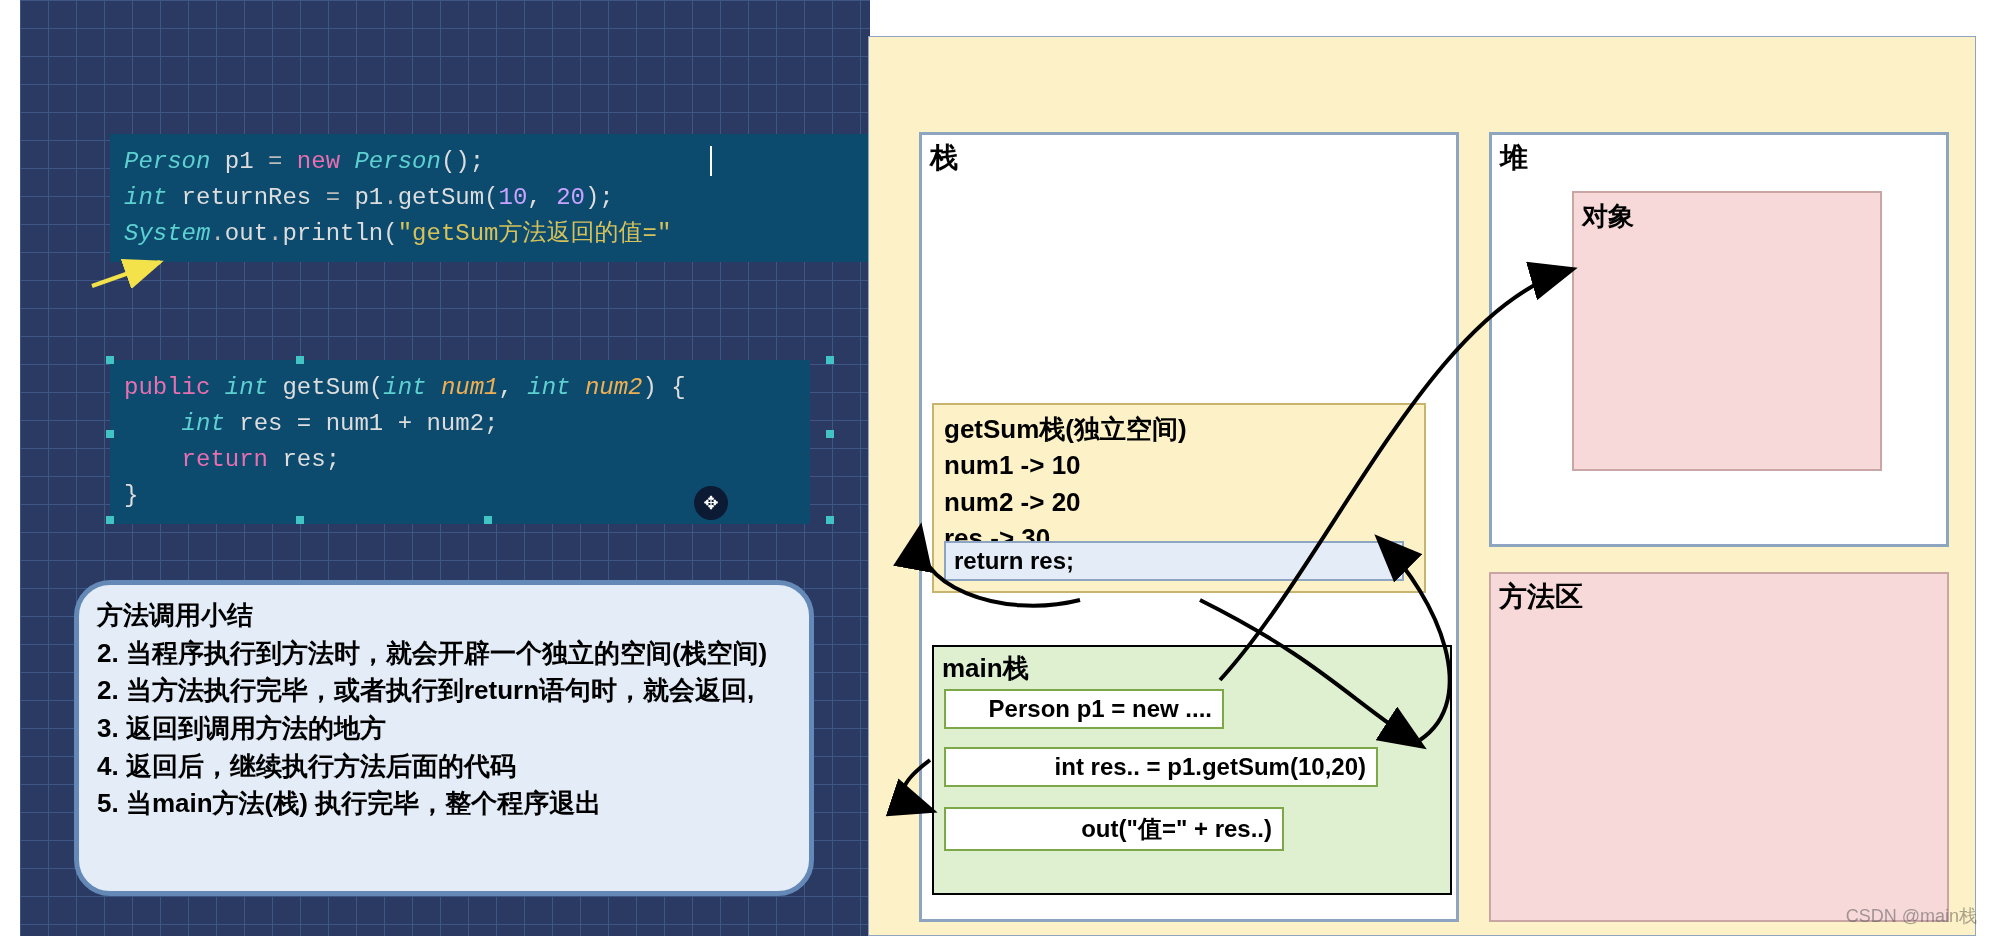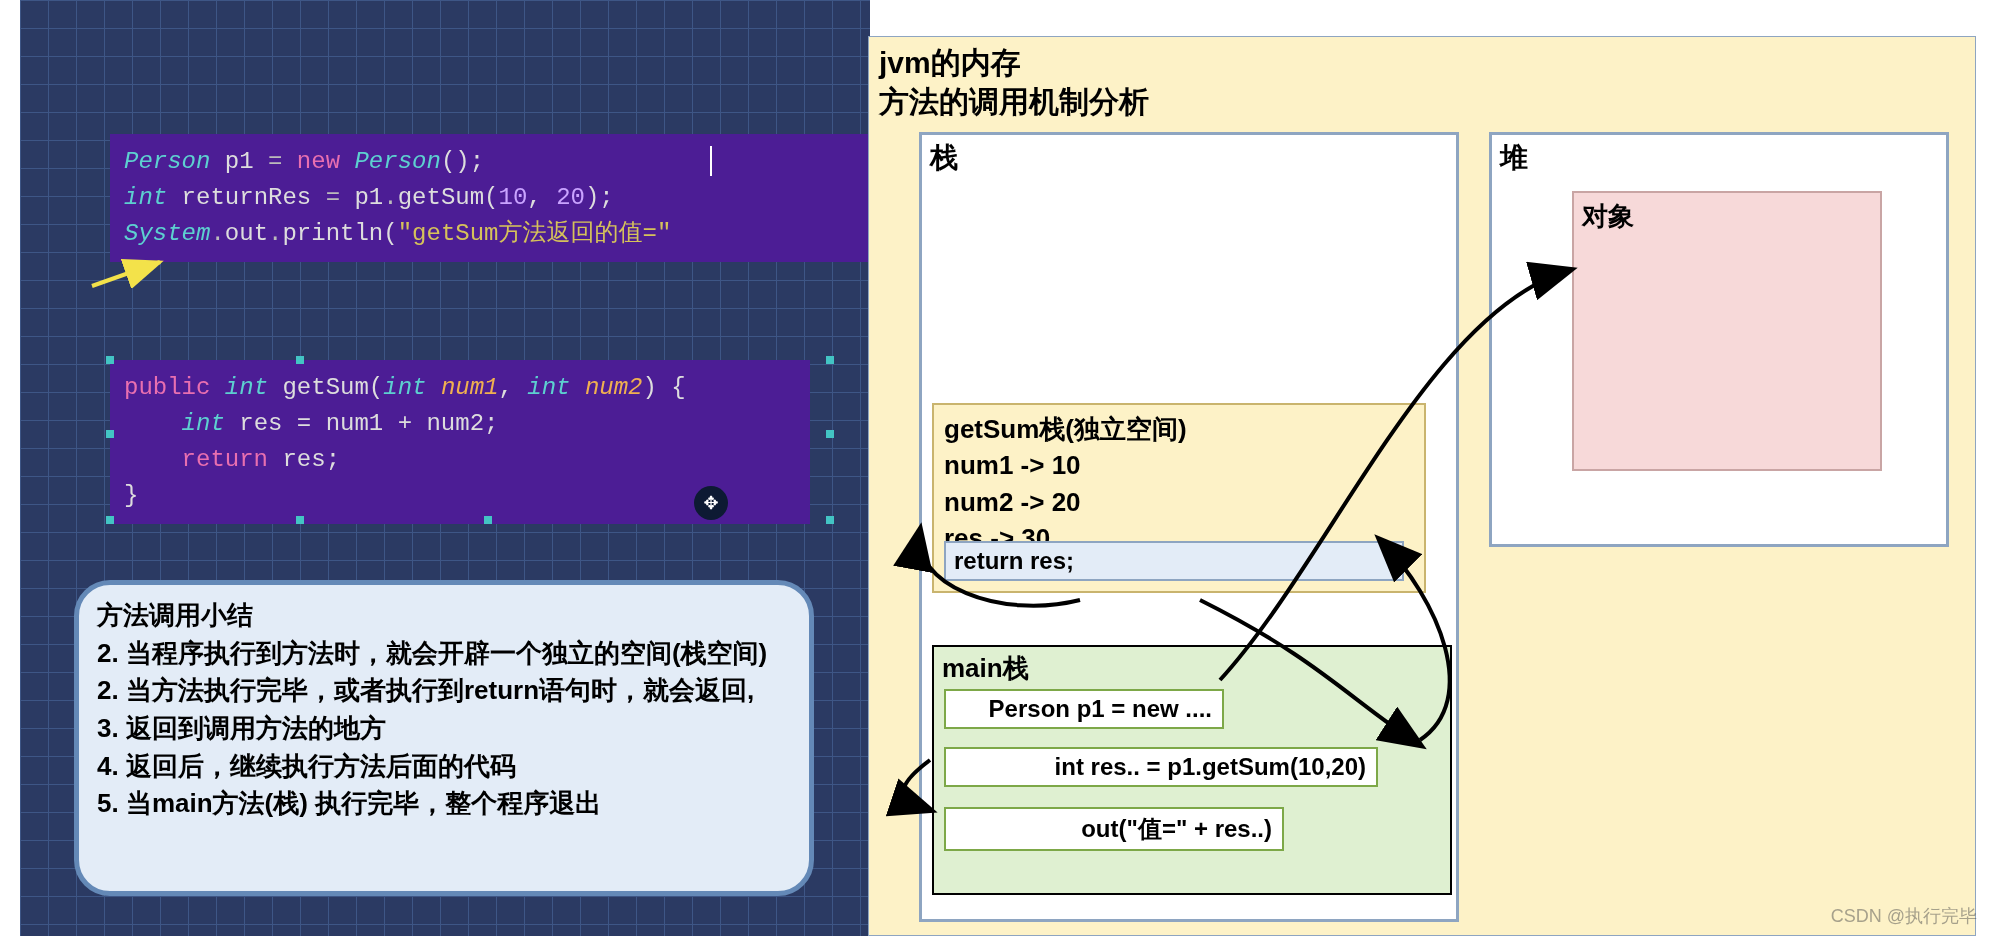--- a/index.html
+++ b/index.html
@@ -109,21 +109,21 @@
     background: #f7d9d9;
     border: 2px solid #c9a5a4;
   }
   .method-area .matitle {
     position: absolute; left: 8px; top: 4px;
     font-size: 28px; font-weight: bold;
   }
   
   .code-block {
     position: absolute;
-    background: #4c1d95;
+    background: #0c4a6e;
     color: #ddd;
     font-family: Consolas, "Courier New", monospace;
     font-size: 24px;
     line-height: 1.5;
     padding: 10px 14px;
     white-space: pre;
   }
   .code1 { left: 110px; top: 134px; width: 790px; }
   .code2 { left: 110px; top: 360px; width: 700px; }
   .kw-type { color:#5dd0d0; font-style: italic; }
@@ -223,22 +223,20 @@
 <div class="move-handle" style="left:694px; top:486px;">✥</div>
 
 <div class="summary"><span>方法调用小结</span>
 <span>2. 当程序执行到方法时，就会开辟一个独立的空间(栈空间)</span>
 <span>2. 当方法执行完毕，或者执行到return语句时，就会返回,</span>
 <span>3. 返回到调用方法的地方</span>
 <span>4. 返回后，继续执行方法后面的代码</span>
 <span>5. 当main方法(栈) 执行完毕，整个程序退出</span></div>
 
 <div class="jvm-panel">
-  <div class="jvm-title">jvm的内存
-方法的调用机制分析</div>
 
   <div class="stack-box">
     <div class="box-title">栈</div>
 
     <div class="getsum-frame">
       <div class="lines"><span>getSum栈(独立空间)</span>
 <span>num1 -&gt; 10</span>
 <span>num2 -&gt; 20</span>
 <span>res -&gt; 30</span></div>
       <div class="return-inner">return res;</div>
@@ -252,33 +250,36 @@
     </div>
   </div>
 
   <div class="heap-box">
     <div class="box-title">堆</div>
     <div class="object-box">
       <div class="otitle">对象</div>
     </div>
   </div>
 
+  <div class="method-area">
+    <div class="matitle">方法区</div>
+  </div>
 </div>
 
 <svg class="arrows-svg">
   <defs>
     <marker id="arr" markerWidth="12" markerHeight="10" refX="10" refY="5" orient="auto">
       <polygon points="0 0, 12 5, 0 10" fill="#000"></polygon>
     </marker>
   </defs>
 
   <path d="M 1220 680 C 1330 560, 1430 310, 1570 270" stroke="#000" stroke-width="4" fill="none" marker-end="url(#arr)"></path>
 
   <path d="M 1420 740 C 1480 700, 1440 600, 1380 540" stroke="#000" stroke-width="4" fill="none" marker-end="url(#arr)"></path>
 
   <path d="M 1080 600 C 1000 620, 910 585, 920 530" stroke="#000" stroke-width="4" fill="none" marker-end="url(#arr)"></path>
 
   <path d="M 1200 600 C 1320 660, 1350 700, 1420 745" stroke="#000" stroke-width="4" fill="none" marker-end="url(#arr)"></path>
 
   <path d="M 930 760 C 890 790, 900 800, 930 810" stroke="#000" stroke-width="4" fill="none" marker-end="url(#arr)"></path>
 </svg>
 
-<div class="watermark">CSDN @执行完毕</div>
+<div class="watermark">CSDN @main栈</div>
 
 </body></html>

